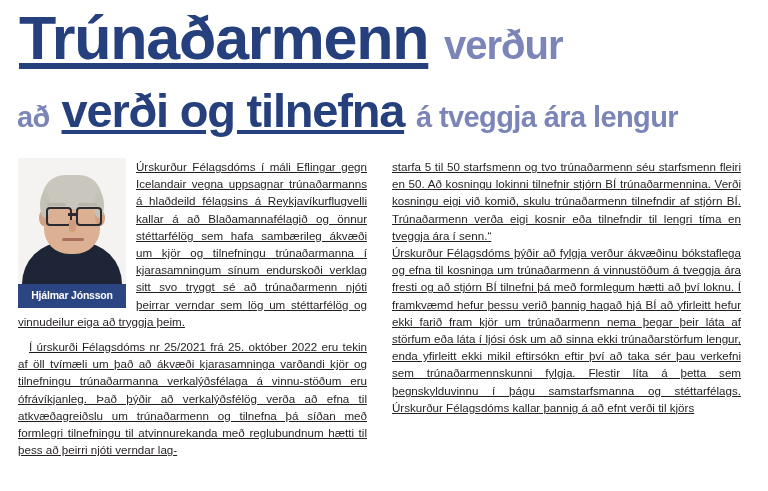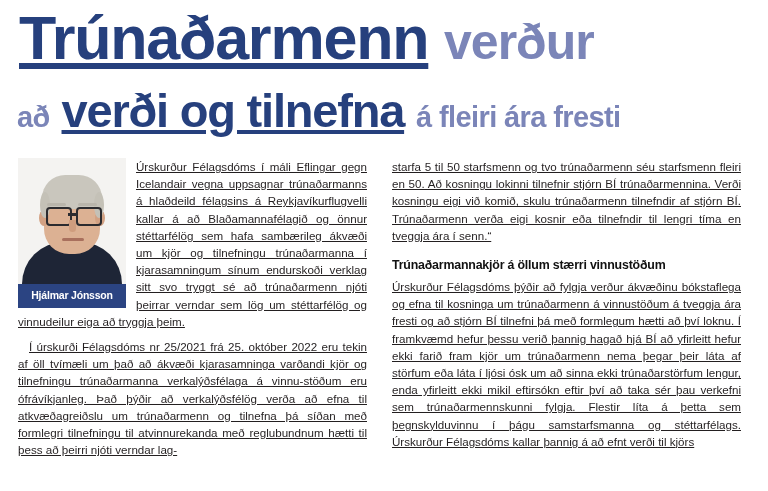--- a/index.html
+++ b/index.html
@@ -37,21 +37,21 @@
     font-size: 61px;
   }
   .headline-line-2 {
     position: absolute;
     left: 17px;
     top: 87px;
     font-size: 47px;
   }
   .hl-dark { color: #26407d; text-decoration: underline; }
   .hl-light { color: #7b85b8; }
-  .hl-sm-1 { font-size: 50px; letter-spacing: -1px; }
+  .hl-sm-1 { font-size: 40px; letter-spacing: -1px; }
   .hl-sm-2 { font-size: 29px; letter-spacing: -0.6px; }
 
   
   .columns {
     position: absolute;
     left: 0;
     top: 158px;
     width: 768px;
     height: 333px;
   }
@@ -145,21 +145,21 @@
 <body>
 
 <div class="headline">
   <div class="headline-line headline-line-1">
     <span class="hl-dark">Trúnaðarmenn</span>
     <span class="hl-light hl-sm-1">verður</span>
   </div>
   <div class="headline-line headline-line-2">
     <span class="hl-light hl-sm-2">að</span>
     <span class="hl-dark">verði og tilnefna</span>
-    <span class="hl-light hl-sm-2">á fleiri ára fresti</span>
+    <span class="hl-light hl-sm-2">á tveggja ára lengur</span>
   </div>
 </div>
 
 <div class="columns">
 
   <div class="col col-left">
 
     <figure class="photo-wrap" style="margin:0 10px 3px 0;">
       <div class="photo">
         <div class="ph-bg"></div>
@@ -181,17 +181,16 @@
       </div>
       <figcaption class="caption">Hjálmar Jónsson</figcaption>
     </figure>
 
     <p class="first">Úrskurður Félagsdóms í máli Eflingar gegn Icelandair vegna uppsagnar trúnaðarmanns á hlaðdeild félagsins á Reykjavíkurflugvelli kallar á að Blaðamannafélagið og önnur stéttarfélög sem hafa sambærileg ákvæði um kjör og tilnefningu trúnaðarmanna í kjarasamningum sínum endurskoði verklag sitt svo tryggt sé að trúnaðarmenn njóti þeirrar verndar sem lög um stéttarfélög og vinnudeilur eiga að tryggja þeim.</p>
     <p class="indent">Í úrskurði Félagsdóms nr 25/2021 frá 25. október 2022 eru tekin af öll tvímæli um það að ákvæði kjarasamninga varðandi kjör og tilnefningu trúnaðarmanna verkalýðsfélaga á vinnu-stöðum eru ófrávíkjanleg. Það þýðir að verkalýðsfélög verða að efna til atkvæðagreiðslu um trúnaðarmenn og tilnefna þá síðan með formlegri tilnefningu til atvinnurekanda með reglubundnum hætti til þess að þeirri njóti verndar lag-</p>
   </div>
 
   <div class="col col-right">
     <p class="first">starfa 5 til 50 starfsmenn og tvo trúnaðarmenn séu starfsmenn fleiri en 50. Að kosningu lokinni tilnefnir stjórn BÍ trúnaðarmennina. Verði kosningu eigi við komið, skulu trúnaðarmenn tilnefndir af stjórn BÍ. Trúnaðarmenn verða eigi kosnir eða tilnefndir til lengri tíma en tveggja ára í senn.“</p>
-    <h2 class="subhead">Trúnaðarmannakjör á öllum stærri vinnustöðum</h2>
     <p class="first">Úrskurður Félagsdóms þýðir að fylgja verður ákvæðinu bókstaflega og efna til kosninga um trúnaðarmenn á vinnustöðum á tveggja ára fresti og að stjórn BÍ tilnefni þá með formlegum hætti að því loknu. Í framkvæmd hefur þessu verið þannig hagað hjá BÍ að yfirleitt hefur ekki farið fram kjör um trúnaðarmenn nema þegar þeir láta af störfum eða láta í ljósi ósk um að sinna ekki trúnaðarstörfum lengur, enda yfirleitt ekki mikil eftirsókn eftir því að taka sér þau verkefni sem trúnaðarmennskunni fylgja. Flestir líta á þetta sem þegnskylduvinnu í þágu samstarfsmanna og stéttarfélags. Úrskurður Félagsdóms kallar þannig á að efnt verði til kjörs</p>
   </div>
 
 </div>
 
 </body></html>

